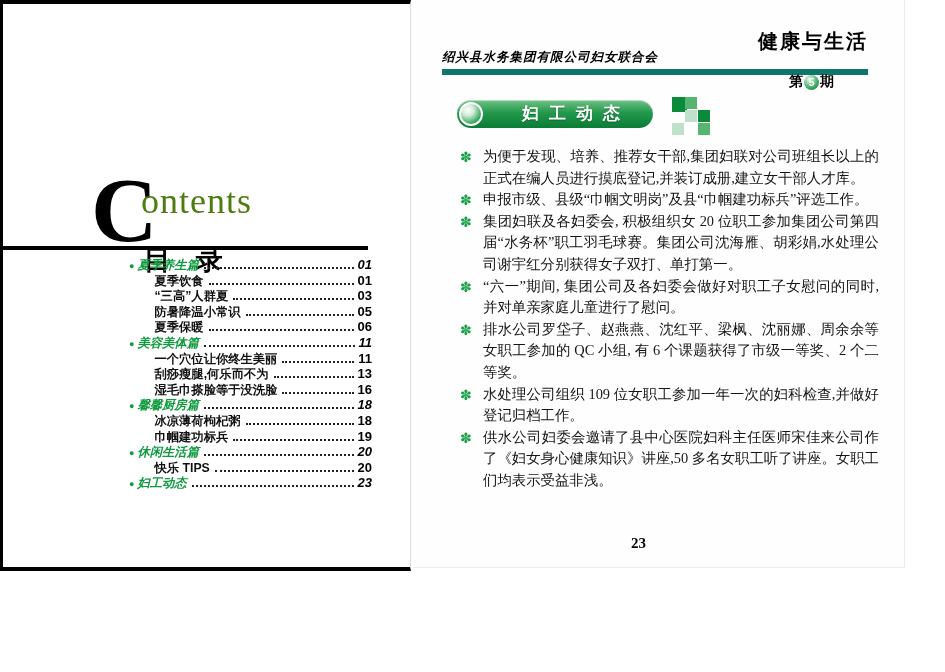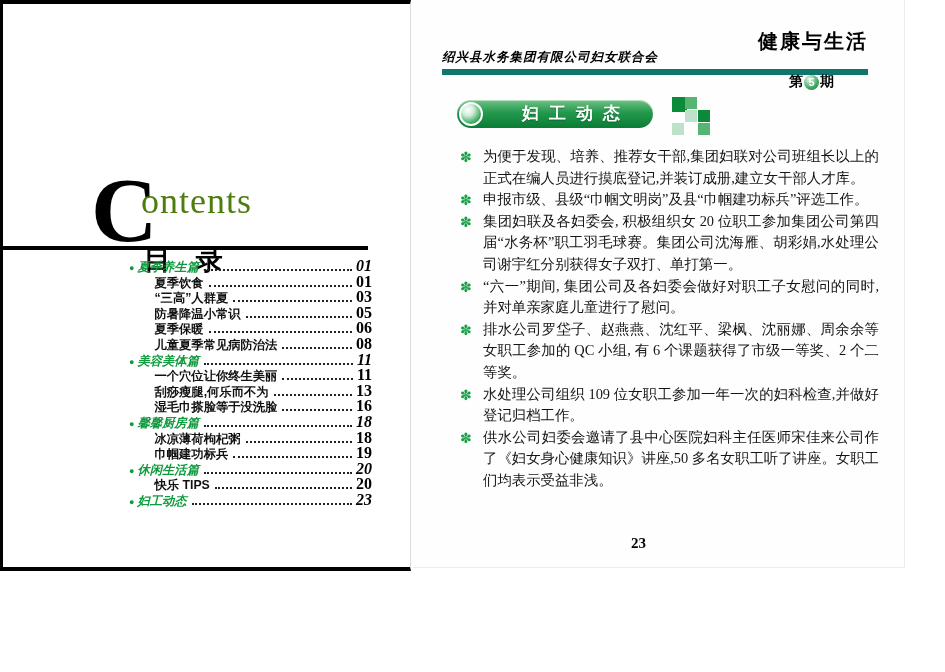--- a/index.html
+++ b/index.html
@@ -18,21 +18,21 @@
             letter-spacing:9px;color:#000;margin-top:28px;}
   .title-rule{position:absolute;left:0;top:242px;width:365px;height:4px;background:#000;}
   .toc{position:absolute;left:126px;top:253px;width:243px;}
   .toc-row{display:flex;align-items:baseline;height:15.6px;font-size:12.3px;font-weight:bold;
            font-family:"Liberation Sans","DejaVu Sans",sans-serif;}
   .toc-row.lvl-section{color:#0f9a3e;font-style:italic;font-family:"Liberation Serif",serif;}
   .toc-row.lvl-item{padding-left:17px;color:#111;}
   .toc-bullet{font-size:9px;margin-right:3px;color:#0f9a3e;font-style:normal;}
   .toc-label{white-space:nowrap;}
   .toc-leader{flex:1;border-bottom:2px dotted #222;margin:0 4px 3px 5px;min-width:12px;}
-  .toc-page{font-family:Liberation Serif, serif;font-size:16px;font-weight:bold;color:#000;text-align:center;}
+  .toc-page{font-family:Liberation Sans, sans-serif;font-size:13px;font-weight:bold;color:#000;text-align:center;}
 
   
   .page-right{position:absolute;left:413px;top:0;width:492px;height:568px;background:#fefefe;
               border-right:1px solid #ececec;border-bottom:1px solid #ececec;box-sizing:border-box;}
   .rp-header{position:absolute;left:29px;right:36px;top:40px;height:29px;
              border-bottom:6px solid #0f766e;display:flex;align-items:flex-end;justify-content:space-between;}
   .rp-org{font-size:12.5px;font-weight:bold;font-style:italic;letter-spacing:1px;color:#000;
           padding-bottom:3px;}
   .rp-mag{font-size:20px;font-weight:bold;letter-spacing:2px;color:#000;
           font-family:"Liberation Sans","DejaVu Sans",sans-serif;padding-bottom:14px;}
@@ -106,26 +106,20 @@
           <span class="toc-page">05</span>
         </div>
 
         <div class="toc-row lvl-item">
           <span class="toc-bullet" style="visibility: hidden;">●</span>
           <span class="toc-label">夏季保暖</span>
           <span class="toc-leader"></span>
           <span class="toc-page">06</span>
         </div>
 
-        <div class="toc-row lvl-item">
-          <span class="toc-bullet" style="visibility: hidden;">●</span>
-          <span class="toc-label">儿童夏季常见病防治法</span>
-          <span class="toc-leader"></span>
-          <span class="toc-page">08</span>
-        </div>
 
         <div class="toc-row lvl-section">
           <span class="toc-bullet">●</span>
           <span class="toc-label">美容美体篇</span>
           <span class="toc-leader"></span>
           <span class="toc-page">11</span>
         </div>
 
         <div class="toc-row lvl-item">
           <span class="toc-bullet" style="visibility: hidden;">●</span>

